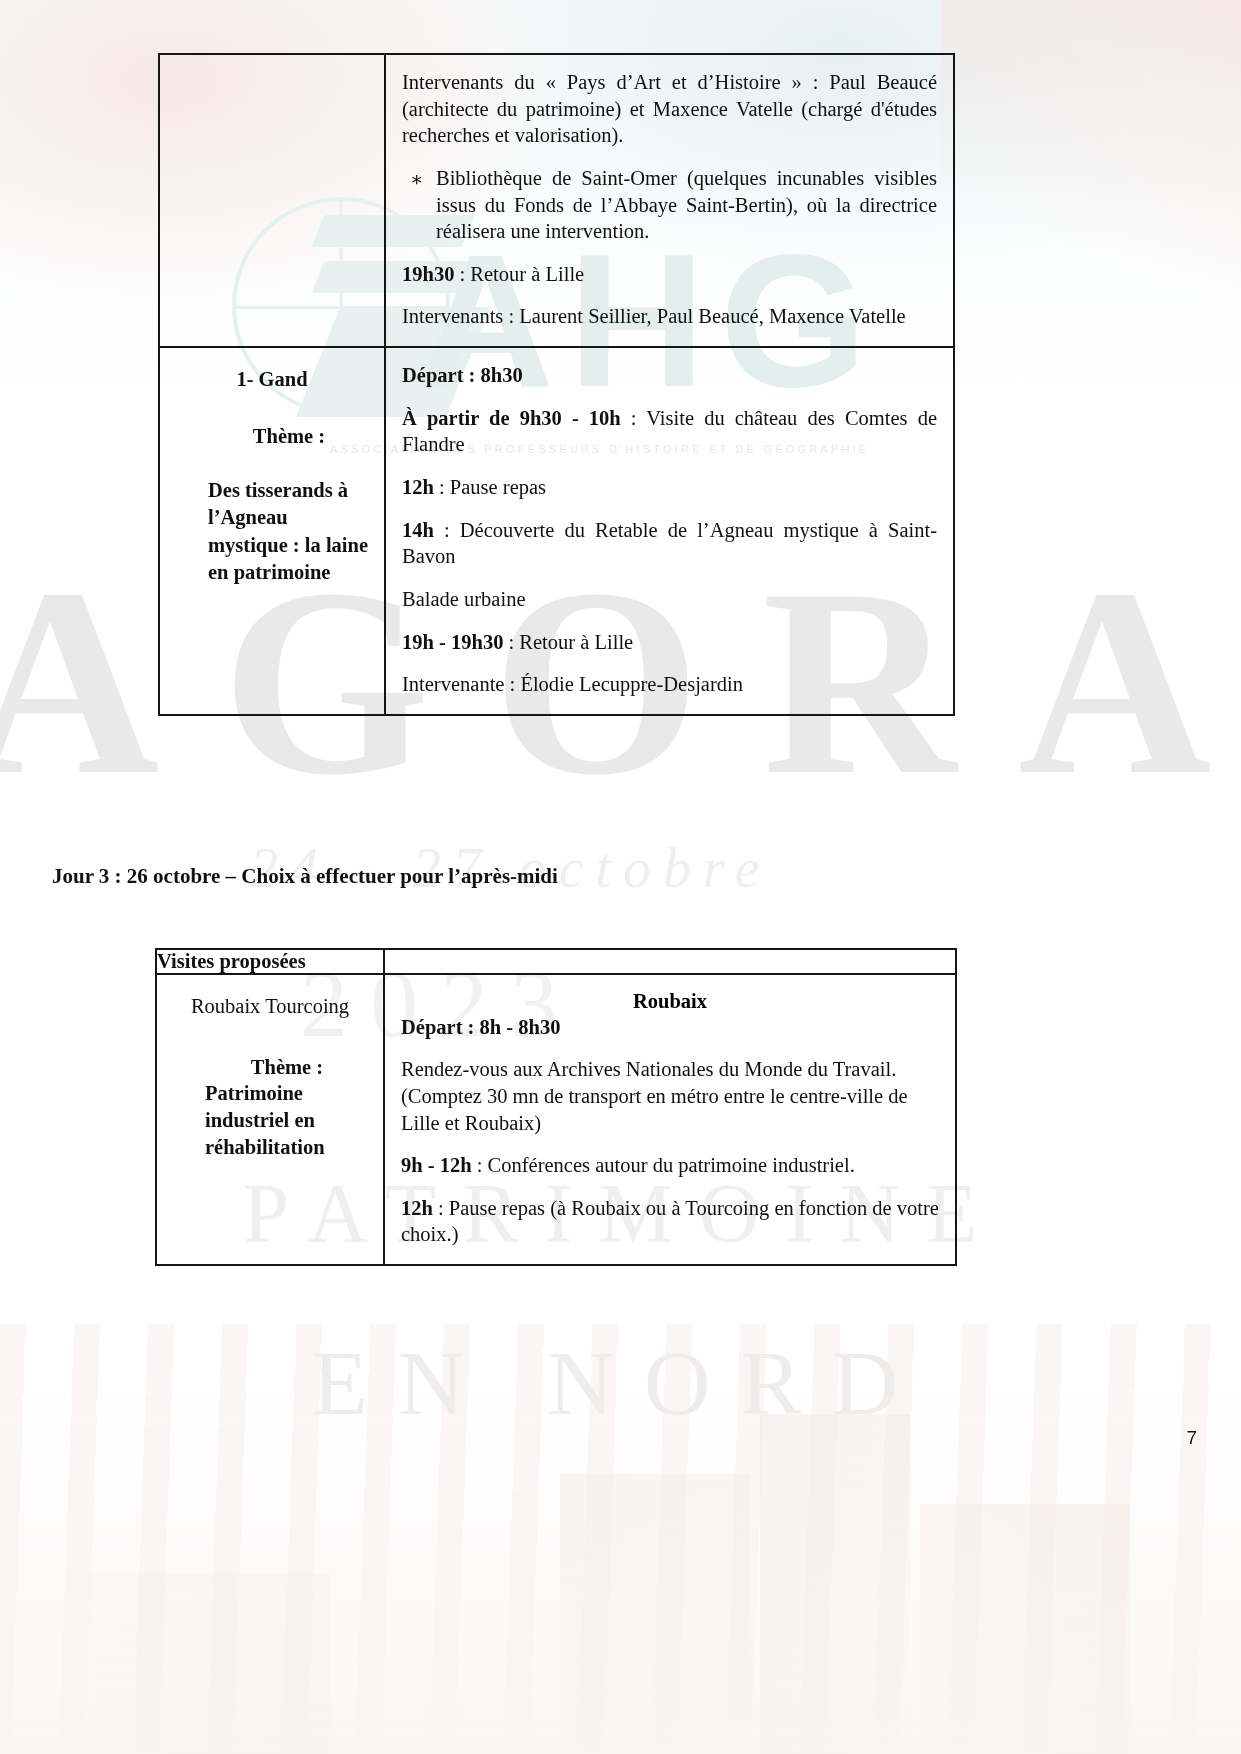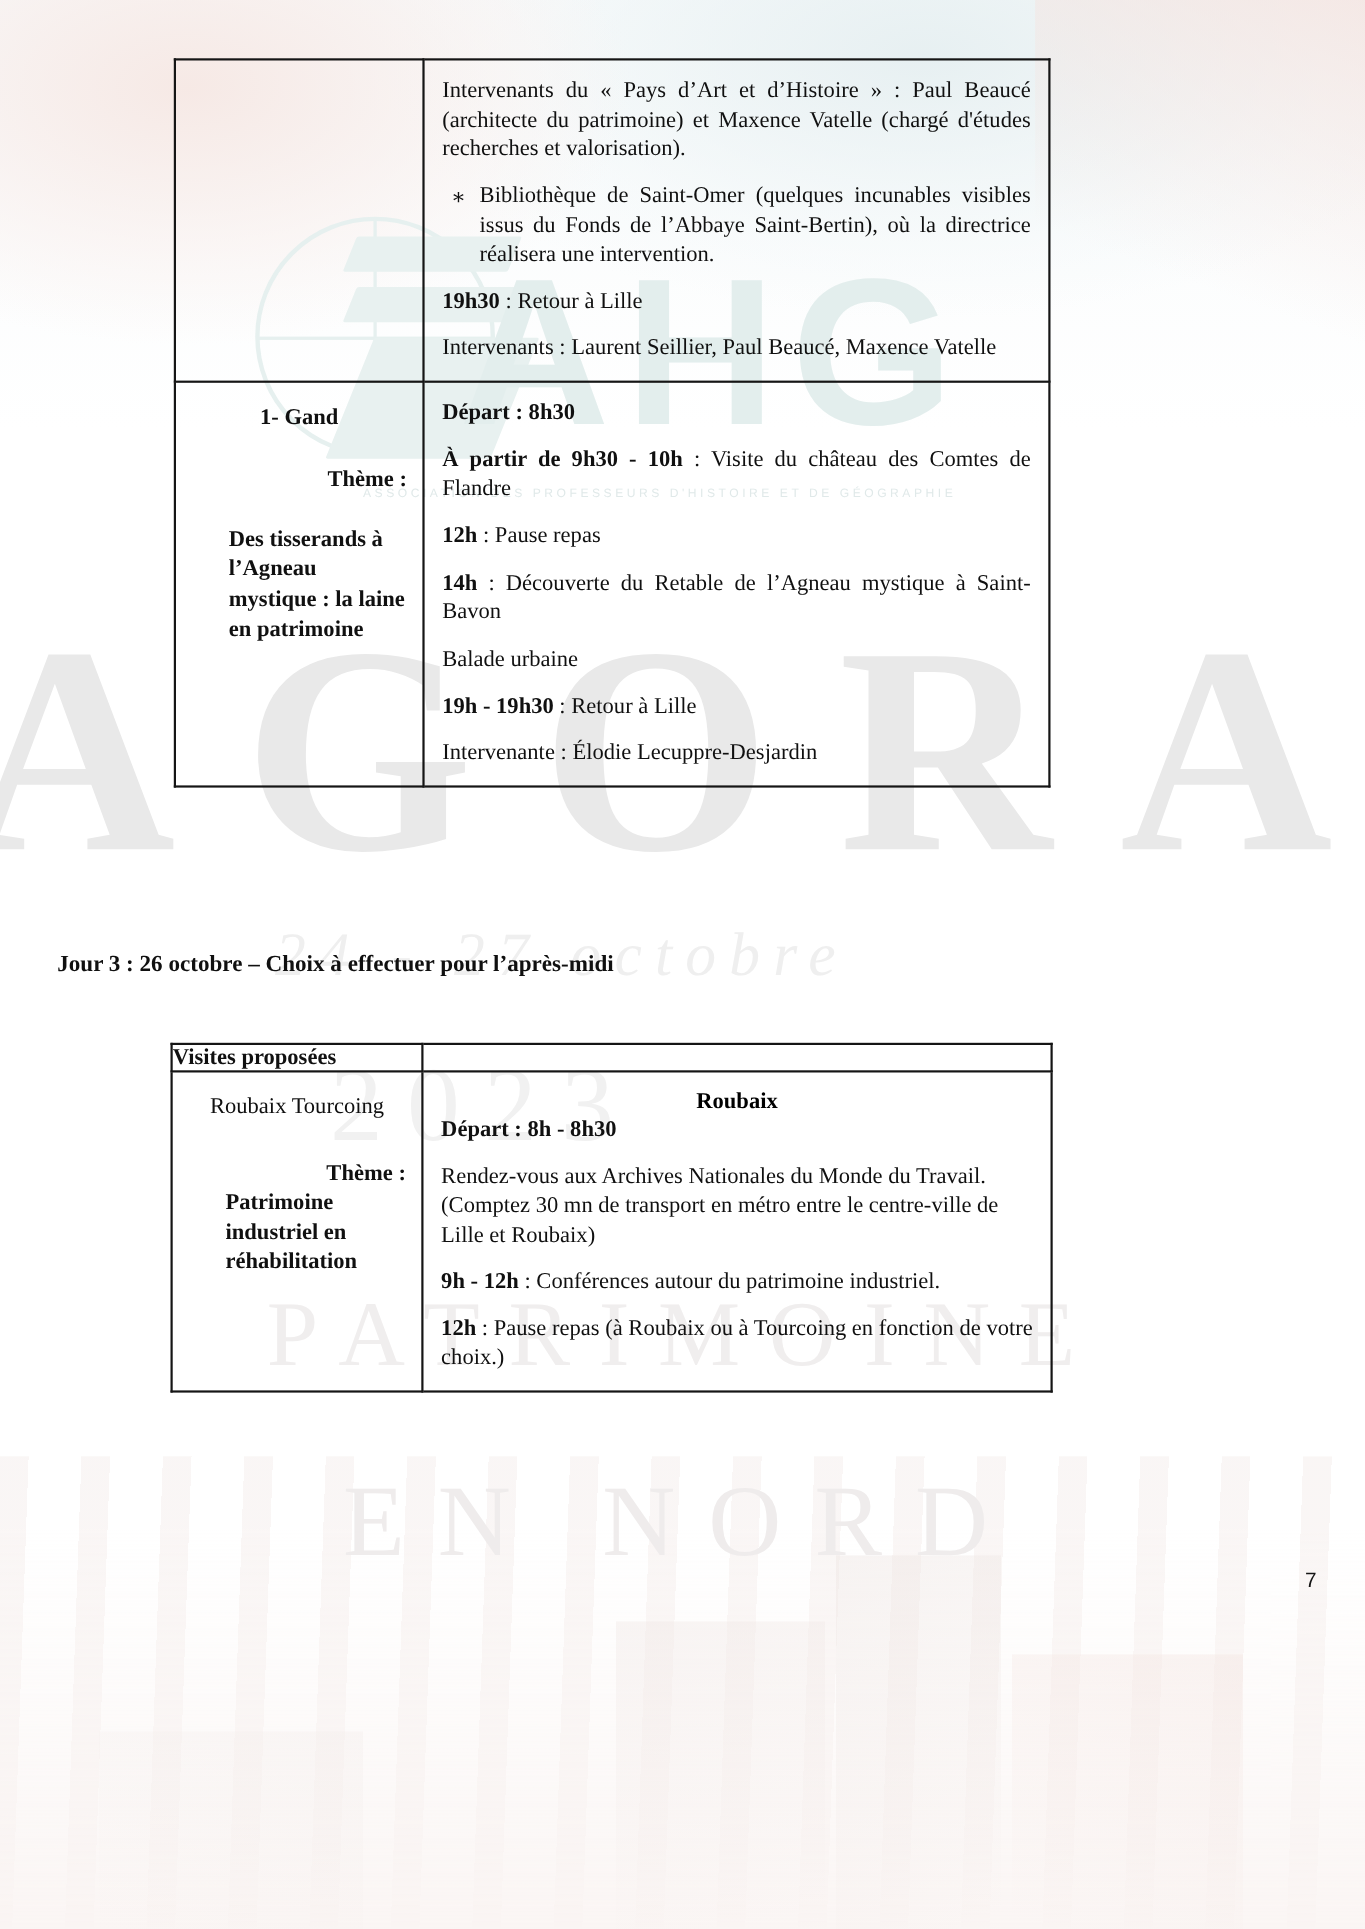--- a/index.html
+++ b/index.html
@@ -259,21 +259,21 @@
     line-height: 1.30;
     margin: 0 0 30px 0;
     text-align: center;
     color: #101010;
   }
   .left-theme {
     font-weight: 700;
     font-size: 20.5px;
     line-height: 1.30;
     margin: 0 0 28px 0;
-    text-align: right;
+    text-align: center;
     padding-left: 34px;
     color: #101010;
   }
   .left-body {
     font-weight: 700;
     font-size: 20.5px;
     line-height: 1.32;
     margin: 0;
     text-align: left;
     padding-left: 34px;

